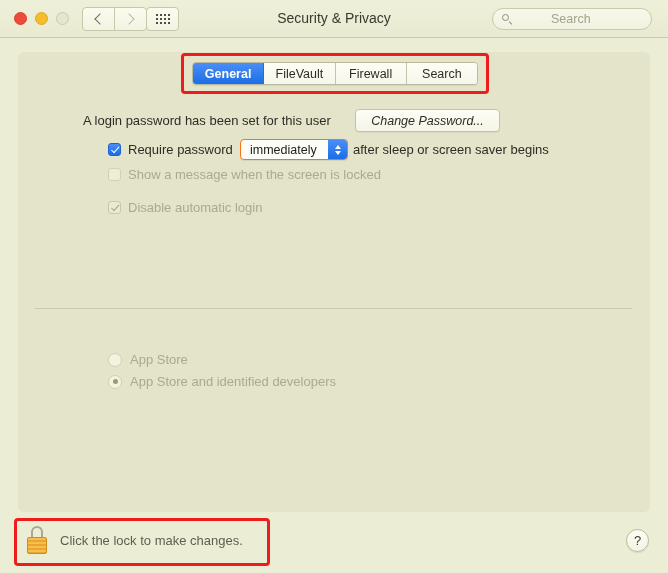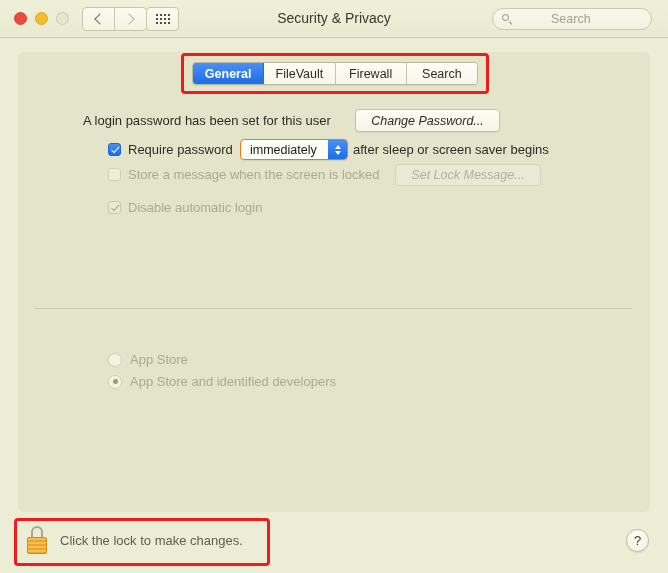--- a/index.html
+++ b/index.html
@@ -456,24 +456,21 @@
     <span id="require-popup-value">immediately</span>
     <span id="require-popup-stepper">
       <i class="stepper-chev up"></i>
       <i class="stepper-chev down"></i>
     </span>
   </div>
   <div class="pane-text" id="after-sleep-label">after sleep or screen saver begins</div>
 
   <div class="cb-row" id="row-showmsg">
     <span class="checkbox off-dim"></span>
-    <span class="cb-label dim">Store a message when the screen is locked</span>
-  </div>
-  <div class="btn disabled" id="set-lock-msg-btn">
-    <span>Set Lock Message...</span>
+    <span class="cb-label dim">Show a message when the screen is locked</span>
   </div>
 
   <div class="cb-row" id="row-disable">
     <span class="checkbox on-dim"></span>
     <span class="cb-label dim">Disable automatic login</span>
   </div>
 
   <div id="separator"></div>
 
 

